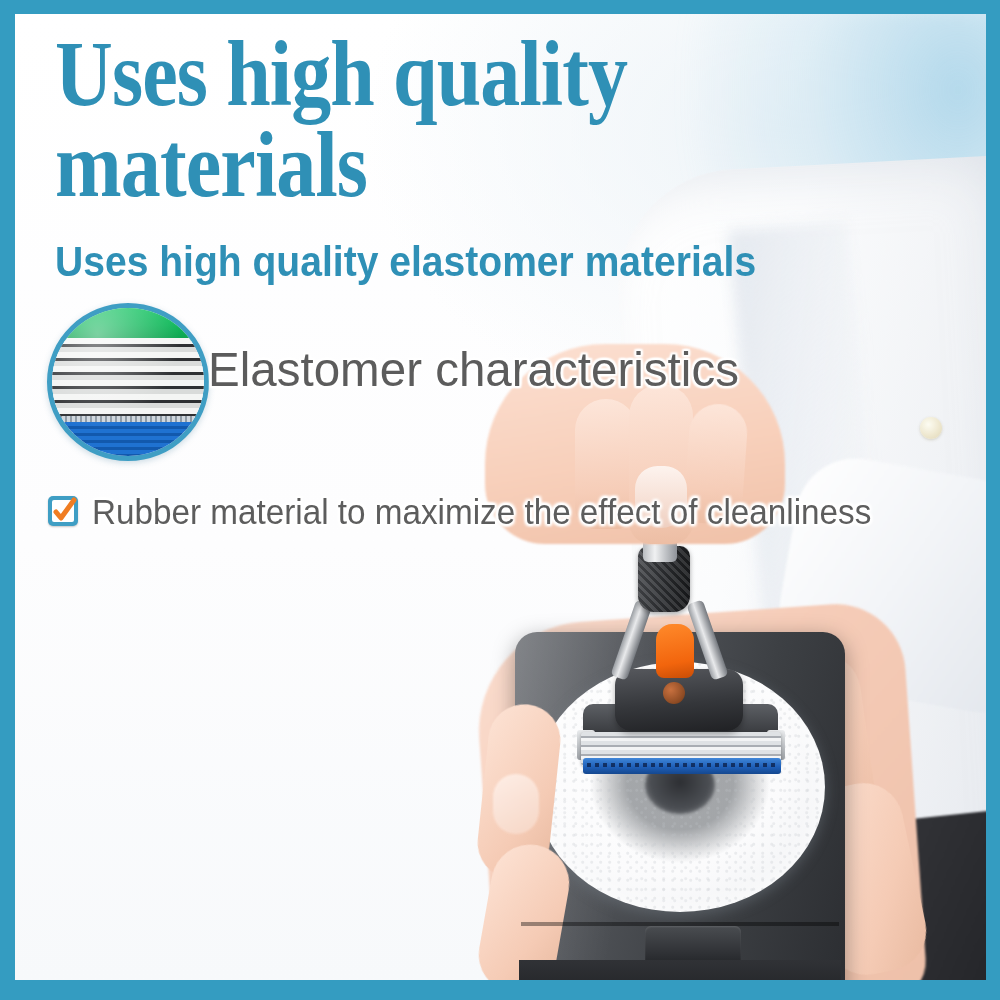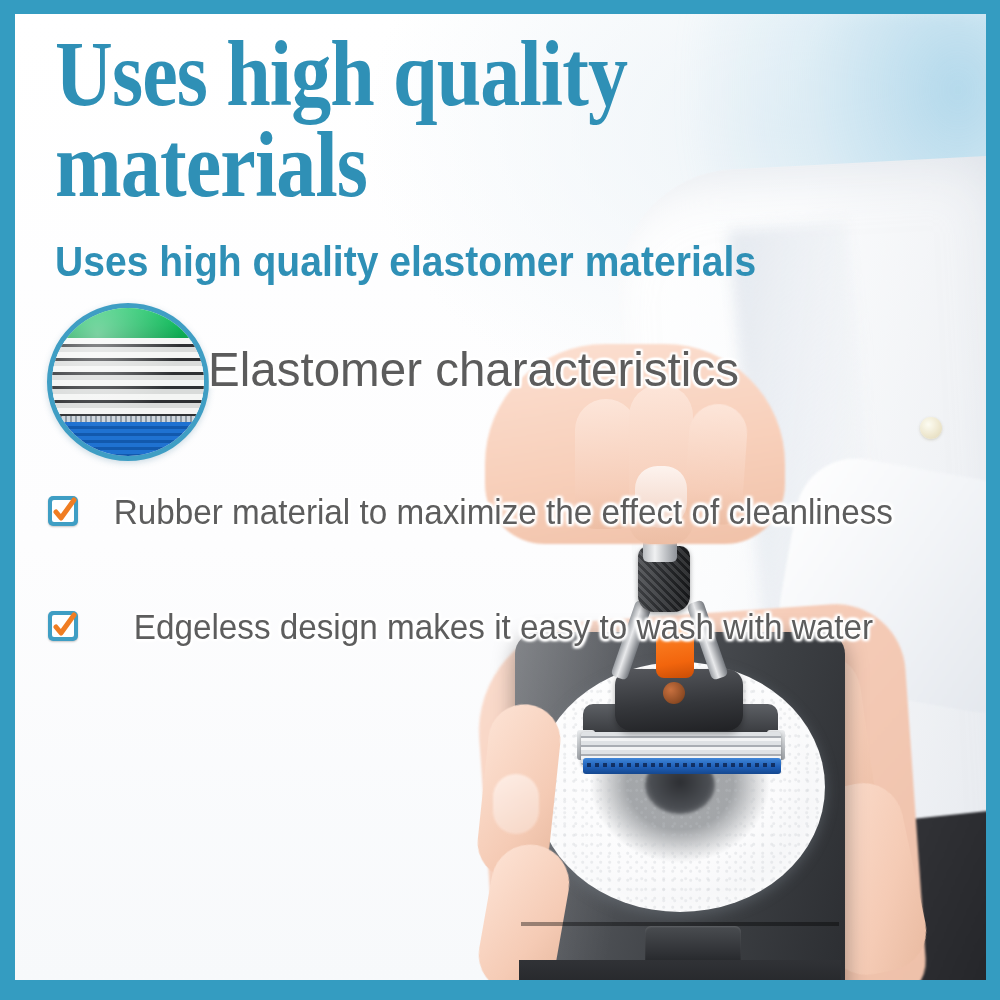--- a/index.html
+++ b/index.html
@@ -281,21 +281,21 @@
     font-size:49px;
     color:#5c5c5c;
     transform:scaleX(.97);
     transform-origin:left top;
     text-shadow:
       2px 0 2px #fff,-2px 0 2px #fff,0 2px 2px #fff,0 -2px 2px #fff,
       2px 2px 2px #fff,-2px -2px 2px #fff,2px -2px 2px #fff,-2px 2px 2px #fff;
   }
 
   .bullets{position:absolute;left:48px;top:492px;width:910px;}
-  .bullet{position:relative;min-height:46px;margin-bottom:69px;text-align:center;}
+  .bullet{position:relative;min-height:46px;margin-bottom:69px;}
   .bullet:last-child{margin-bottom:0;}
   .chk{
     position:absolute;left:0;top:4px;width:30px;height:30px;border-radius:5px;
     background:#3f9ec4;
     box-shadow:0 1px 2px rgba(0,0,0,.22);
   }
   .chk-inner{
     position:absolute;left:4px;top:4px;width:22px;height:22px;border-radius:2px;background:#ffffff;
   }
   .chk svg{position:absolute;left:2px;top:1px;}
@@ -395,27 +395,18 @@
       <div class="bullet">
         <span class="chk">
           <span class="chk-inner"></span>
           <svg width="28" height="28" viewBox="0 0 28 28" aria-hidden="true">
             <path d="M6 15 L11 21 L24 3" fill="none" stroke="#f07d22" stroke-width="5" stroke-linecap="round" stroke-linejoin="round"></path>
           </svg>
         </span>
         <span class="bullet-text">Rubber material to maximize the effect of cleanliness</span>
       </div>
 
-      <div class="bullet">
-        <span class="chk">
-          <span class="chk-inner"></span>
-          <svg width="28" height="28" viewBox="0 0 28 28" aria-hidden="true">
-            <path d="M6 15 L11 21 L24 3" fill="none" stroke="#f07d22" stroke-width="5" stroke-linecap="round" stroke-linejoin="round"></path>
-          </svg>
-        </span>
-        <span class="bullet-text">Edgeless design makes it easy to wash with water</span>
-      </div>
 
 
 
     </div>
   </div>
 </div>
 
 </body></html>

